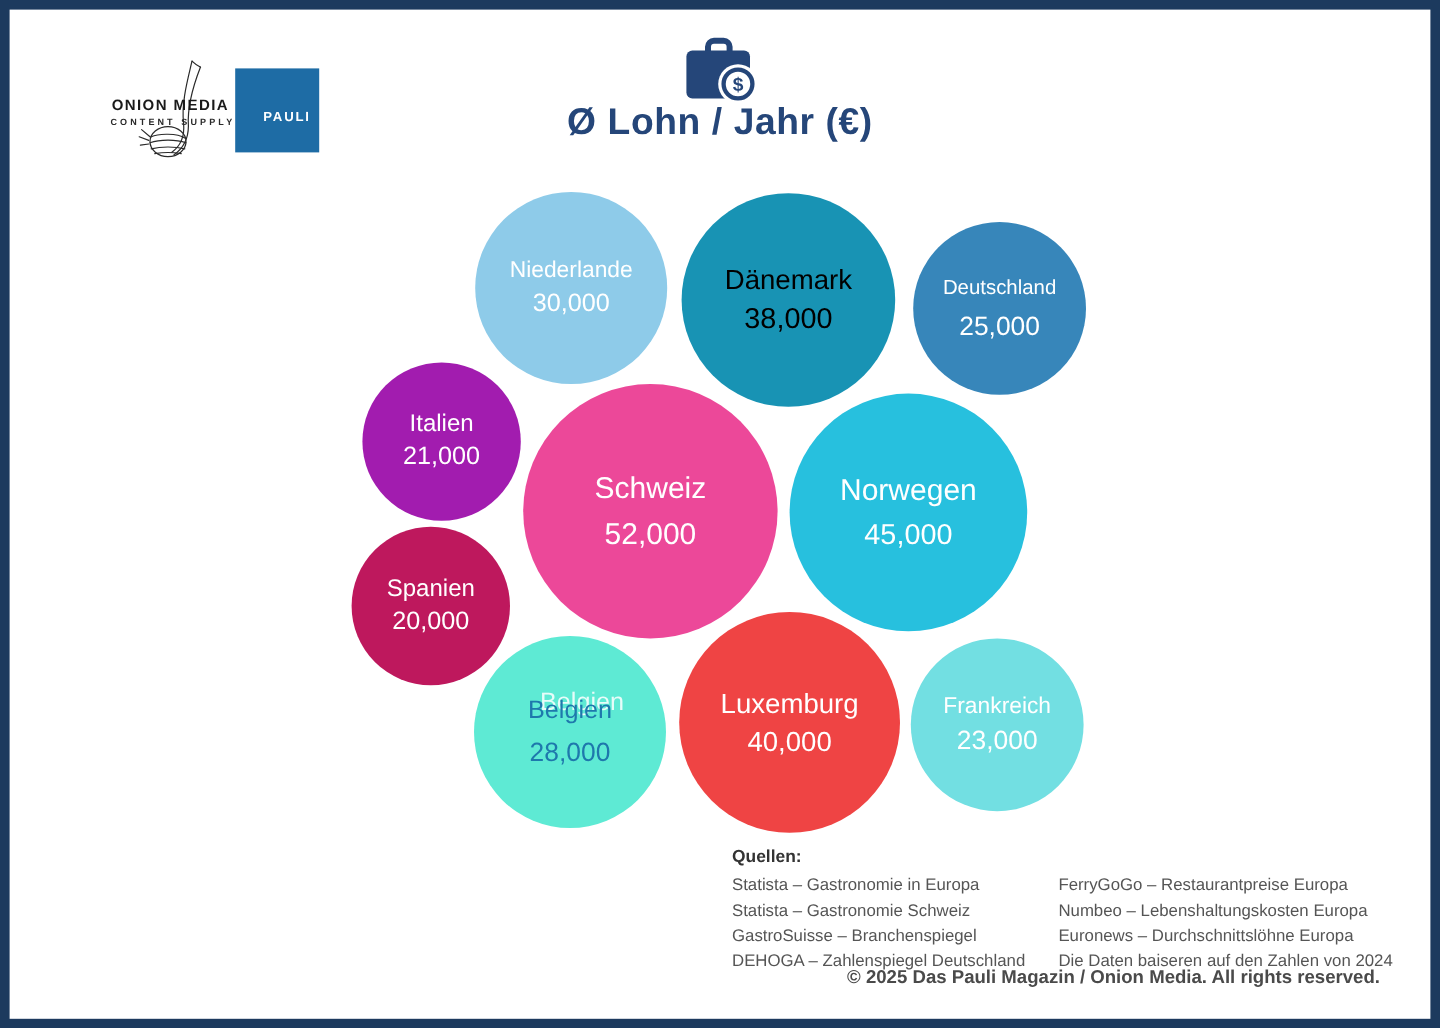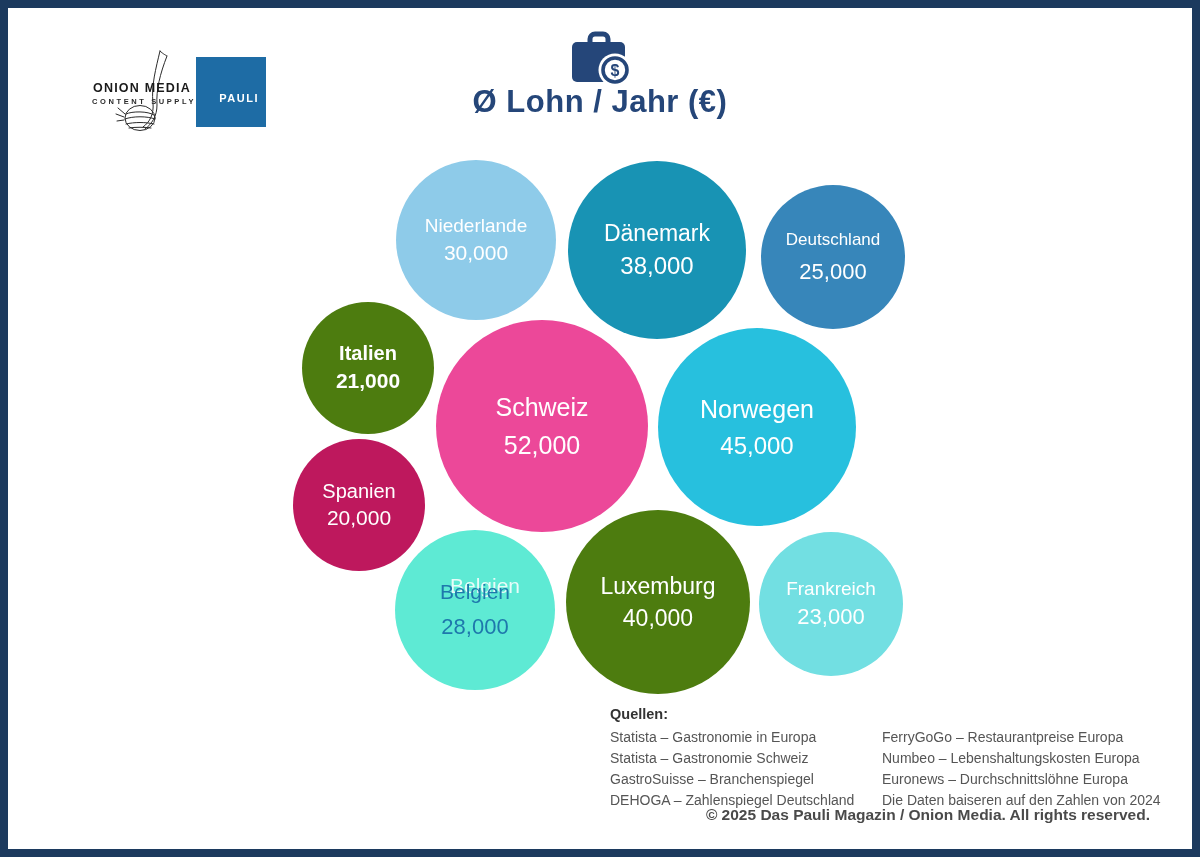--- a/index.html
+++ b/index.html
@@ -86,49 +86,49 @@
   </svg>
 </div>
 
 <div class="page-title">Ø Lohn / Jahr (€)</div>
 
 <div class="bubble-chart">
     <div class="bubble" style="left: 396px; top: 160px; height: 160px; width: 160px; background: rgb(142, 203, 233); color: rgb(255, 255, 255);">
       <div class="b-name" style="font-size: 19px;">Niederlande</div>
       <div class="b-value" style="font-size: 21px; margin-top: 4px;">30,000</div>
     </div>
-    <div class="bubble" style="left: 568px; top: 161px; height: 178px; width: 178px; background: rgb(24, 147, 180); color: #ffffff;">
+    <div class="bubble" style="left: 568px; top: 161px; height: 178px; width: 178px; background: rgb(24, 147, 180); color: #000000;">
       <div class="b-name" style="font-size: 23px;">Dänemark</div>
       <div class="b-value" style="font-size: 24px; margin-top: 6px;">38,000</div>
     </div>
     <div class="bubble" style="left: 761px; top: 185px; height: 144px; width: 144px; background: rgb(55, 134, 186); color: rgb(255, 255, 255);">
       <div class="b-name" style="font-size: 17px;">Deutschland</div>
       <div class="b-value" style="font-size: 22px; margin-top: 9px;">25,000</div>
     </div>
-    <div class="bubble" style="left: 302px; top: 302px; height: 132px; width: 132px; background: #4d7c0f; color: rgb(255, 255, 255); font-weight: bold;">
+    <div class="bubble" style="left: 302px; top: 302px; height: 132px; width: 132px; background: #a21caf; color: rgb(255, 255, 255);">
       <div class="b-name" style="font-size: 20px;">Italien</div>
       <div class="b-value" style="font-size: 21px; margin-top: 4px;">21,000</div>
     </div>
     <div class="bubble" style="left: 436px; top: 320px; height: 212px; width: 212px; background: #ec4899; color: rgb(255, 255, 255);">
       <div class="b-name" style="font-size: 25px;">Schweiz</div>
       <div class="b-value" style="font-size: 25px; margin-top: 9px;">52,000</div>
     </div>
     <div class="bubble" style="left: 658px; top: 328px; height: 198px; width: 198px; background: rgb(39, 192, 222); color: rgb(255, 255, 255);">
       <div class="b-name" style="font-size: 25px;">Norwegen</div>
       <div class="b-value" style="font-size: 24px; margin-top: 8px;">45,000</div>
     </div>
     <div class="bubble" style="left: 293px; top: 439px; height: 132px; width: 132px; background: #be185d; color: rgb(255, 255, 255);">
       <div class="b-name" style="font-size: 20px;">Spanien</div>
       <div class="b-value" style="font-size: 21px; margin-top: 3px;">20,000</div>
     </div>
     <div class="bubble" style="left: 395px; top: 530px; height: 160px; width: 160px; background: #5eead4; color: rgb(30, 120, 172);">
       <div class="b-name" style="font-size: 21px; text-shadow: rgba(255, 255, 255, 0.85) 10px -6px 0px;">Belgien</div>
       <div class="b-value" style="font-size: 22px; margin-top: 10px;">28,000</div>
     </div>
-    <div class="bubble" style="left: 566px; top: 510px; height: 184px; width: 184px; background: #4d7c0f; color: rgb(255, 255, 255);">
+    <div class="bubble" style="left: 566px; top: 510px; height: 184px; width: 184px; background: #ef4444; color: rgb(255, 255, 255);">
       <div class="b-name" style="font-size: 23px;">Luxemburg</div>
       <div class="b-value" style="font-size: 23px; margin-top: 6px;">40,000</div>
     </div>
     <div class="bubble" style="left: 759px; top: 532px; height: 144px; width: 144px; background: rgb(114, 223, 226); color: rgb(255, 255, 255);">
       <div class="b-name" style="font-size: 19px;">Frankreich</div>
       <div class="b-value" style="font-size: 22px; margin-top: 4px;">23,000</div>
     </div>
   </div>
 
 <div class="sources-heading">Quellen:</div>

